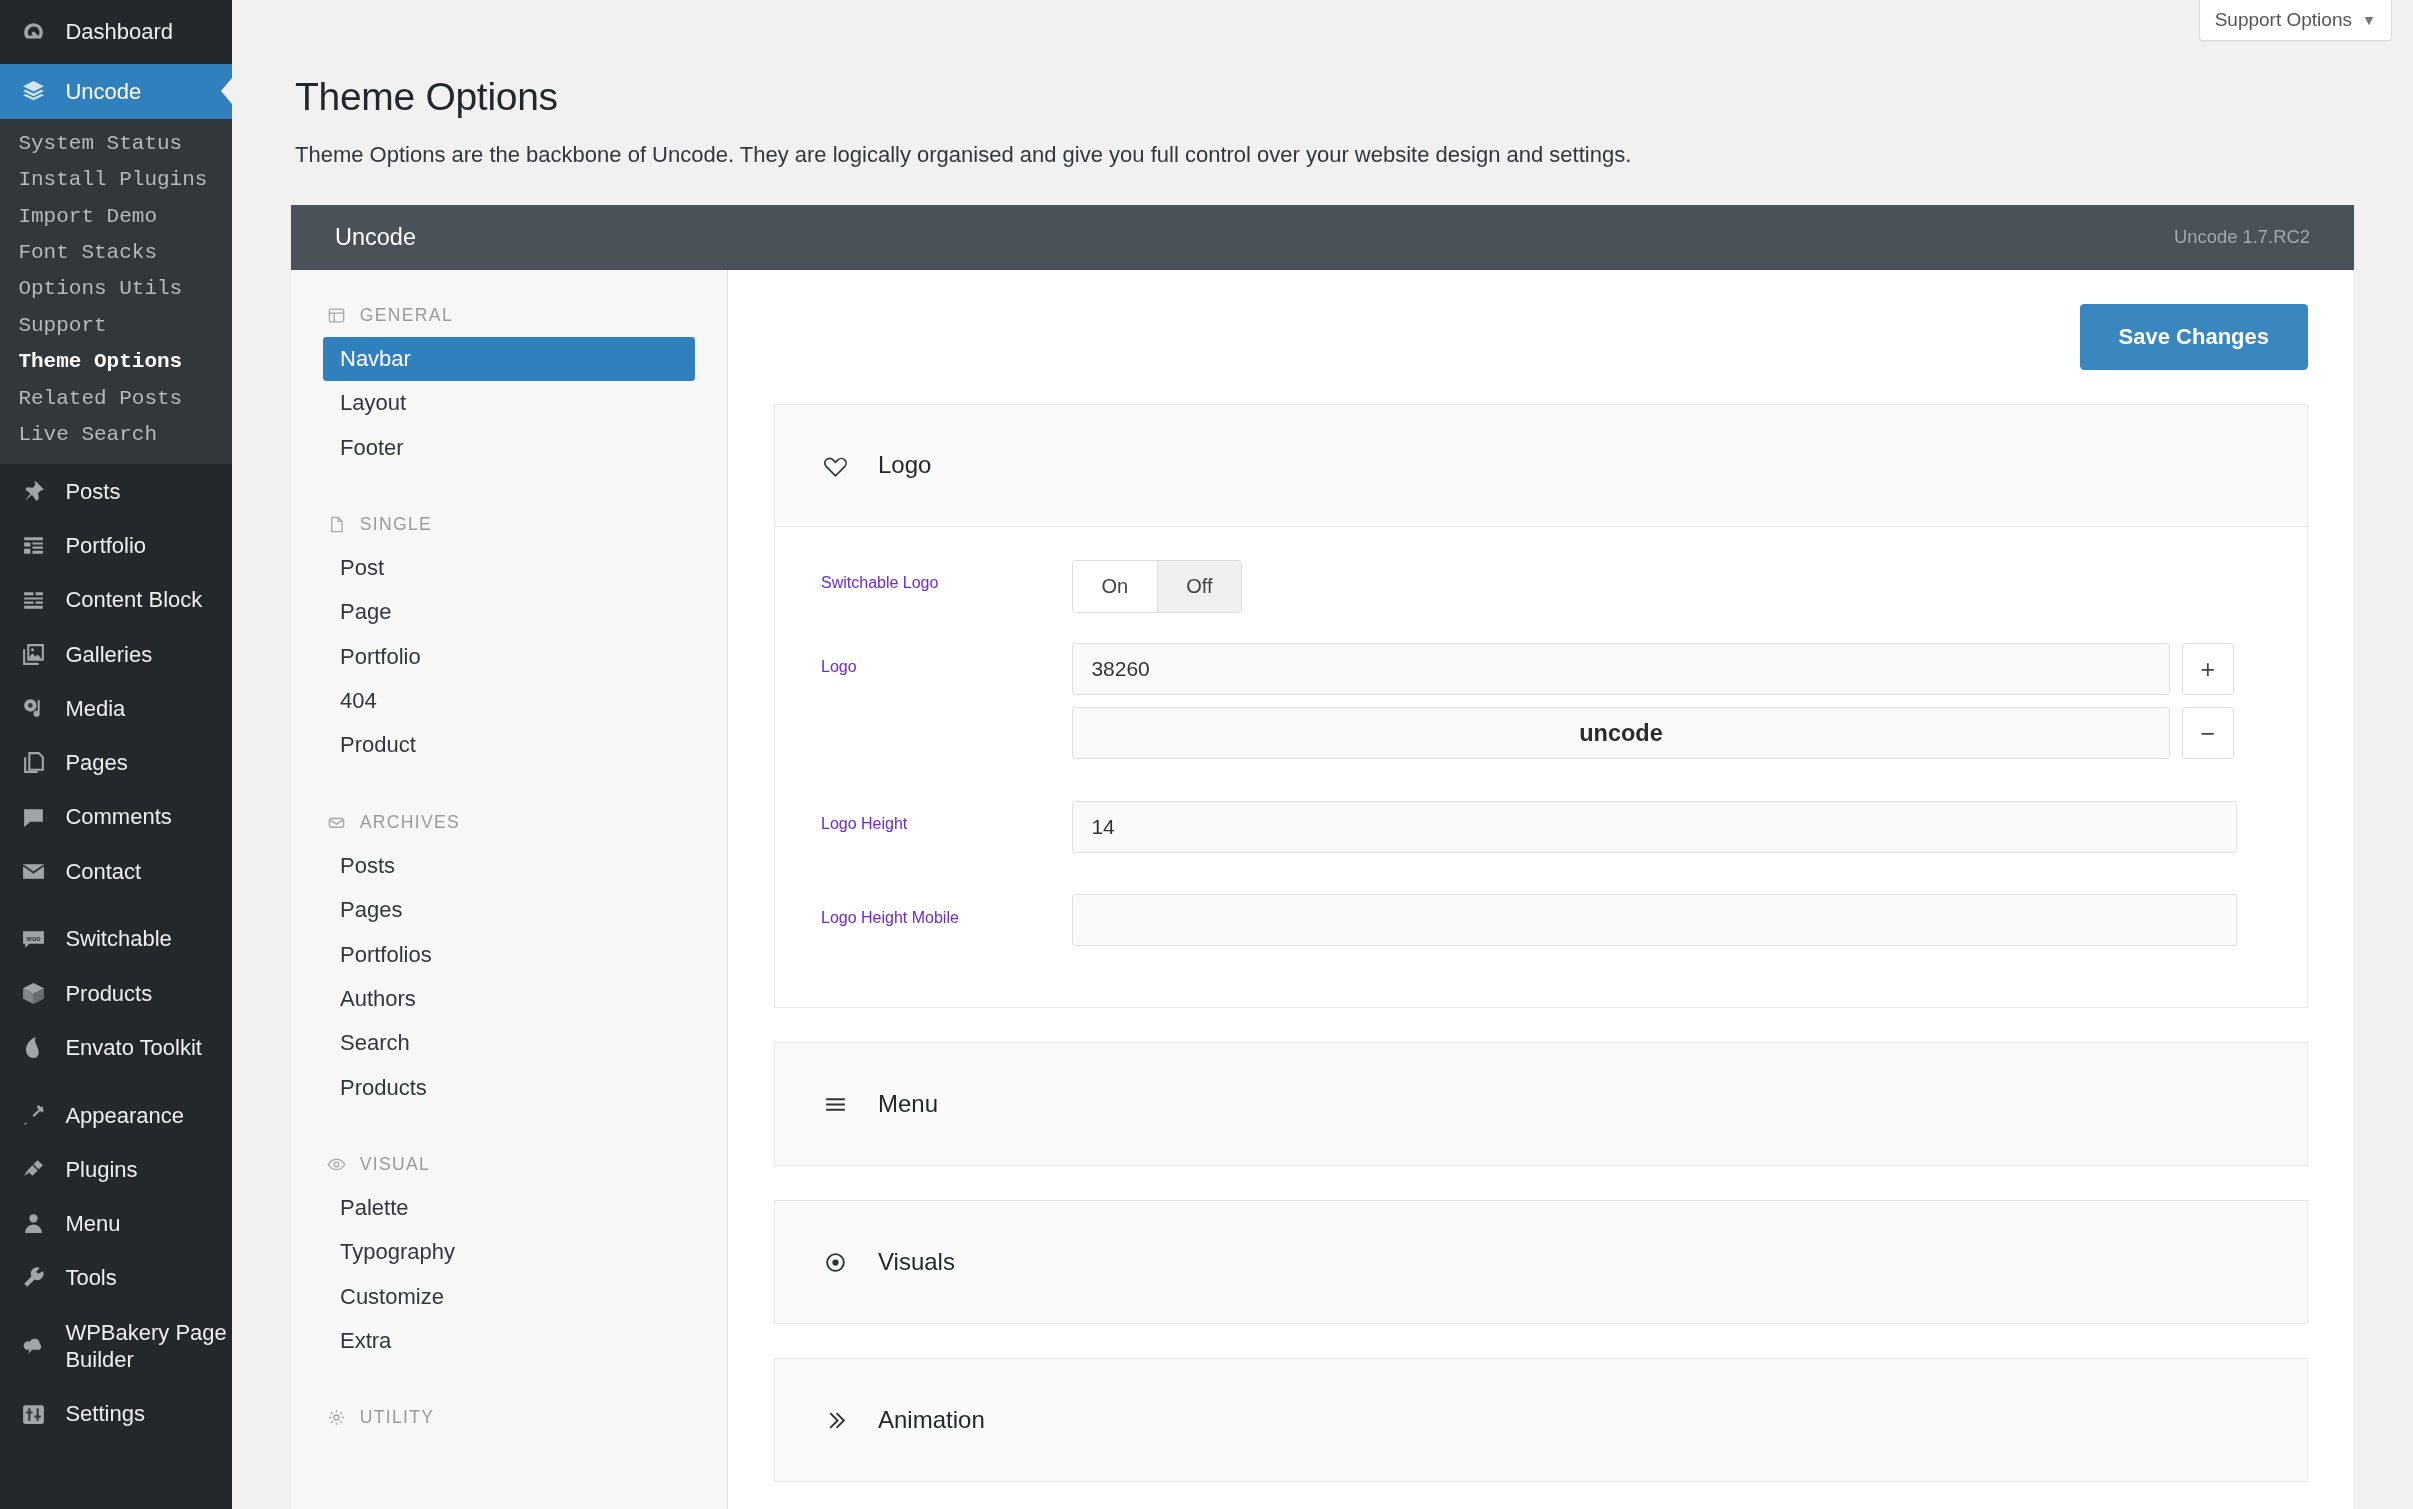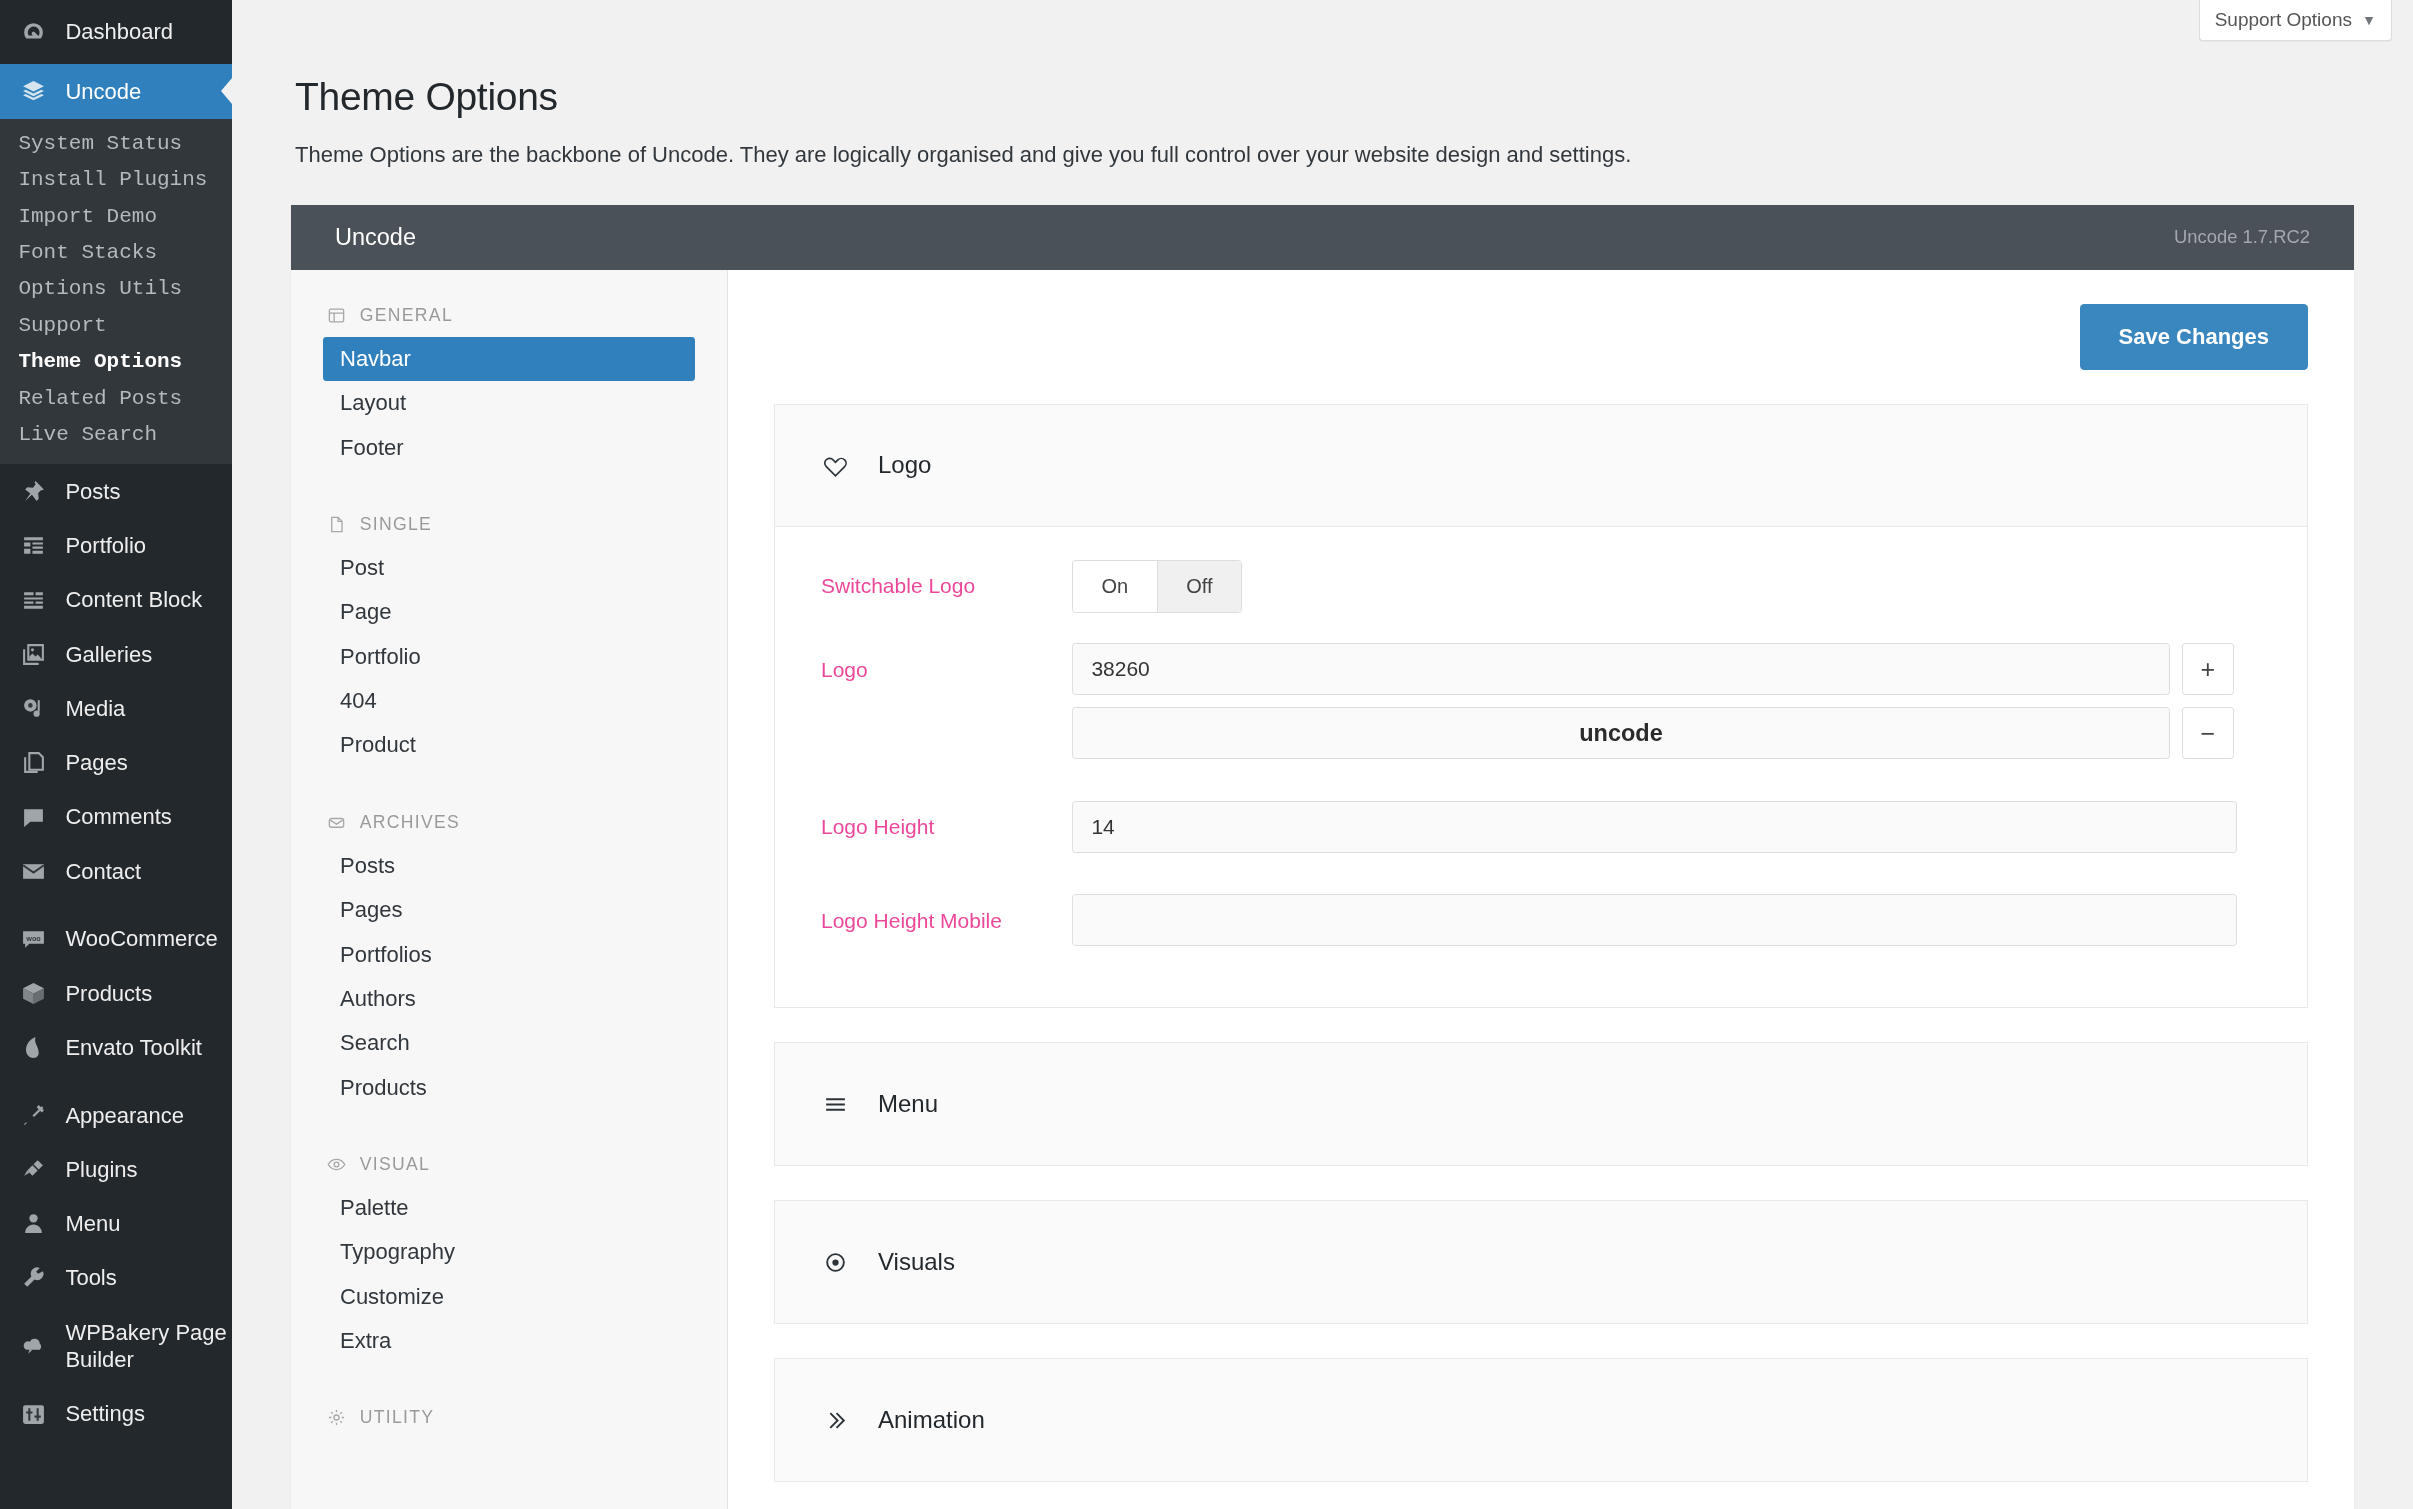--- a/index.html
+++ b/index.html
@@ -121,21 +121,21 @@
   .section-head.collapsed { border-bottom: none; }
   .section-head .sh-icon { width: 28.5px; flex:0 0 28.5px; display:flex; align-items:center; justify-content:center; color:#2c3338; }
   .section-head .sh-title { font-size: 24px; color: #23282d; }
 
   .section-body { padding: 18.4px 0 34px 0; }
   .field-row {
     display: flex; align-items: flex-start;
     padding: 15px 27px 15px 46px;
   }
   .field-label {
-    width: 251px; flex: 0 0 251px; font-size: 21px; color: #ec4899;
+    width: 251px; flex: 0 0 251px; font-size: 16px; color: #6d28d9;
     padding-top: 14.2px;
   }
   .field-control { flex: 1 1 auto; }
 
   
   .btnset { display: inline-flex; border: 0.8px solid #ddd; border-radius: 3.4px; overflow: hidden; }
   .btnset span {
     padding: 14.2px 28.5px; font-size: 20px; color: #444; background: #fff; cursor: pointer;
   }
   .btnset span.off-state { background: #f0f0f0; border-left: 0.8px solid #ddd; }
@@ -266,21 +266,21 @@
         <span>Contact</span>
       </div>
       <div class="wp-gap"></div>
       <div class="wp-item">
         <span class="ic">
           <svg width="25" height="25" viewBox="0 0 24 24" style="font-size:26px">
             <path d="M2 4h20v12H8l-4 4v-4H2z" fill="currentColor"></path>
             <text x="12" y="13" font-size="7" text-anchor="middle" fill="#32373c" font-family="sans-serif" font-weight="bold">woo</text>
           </svg>
         </span>
-        <span>WooCommerce</span>
+        <span>Switchable</span>
       </div>
       <div class="wp-item">
         <span class="ic">
           <svg width="25" height="25" viewBox="0 0 24 24">
             <path d="M12 2l10 5-10 5L2 7z" fill="currentColor"></path>
             <path d="M2 7v10l10 5V12z" fill="currentColor" opacity=".75"></path>
             <path d="M22 7v10l-10 5V12z" fill="currentColor" opacity=".55"></path>
           </svg>
         </span>
         <span>Products</span>

